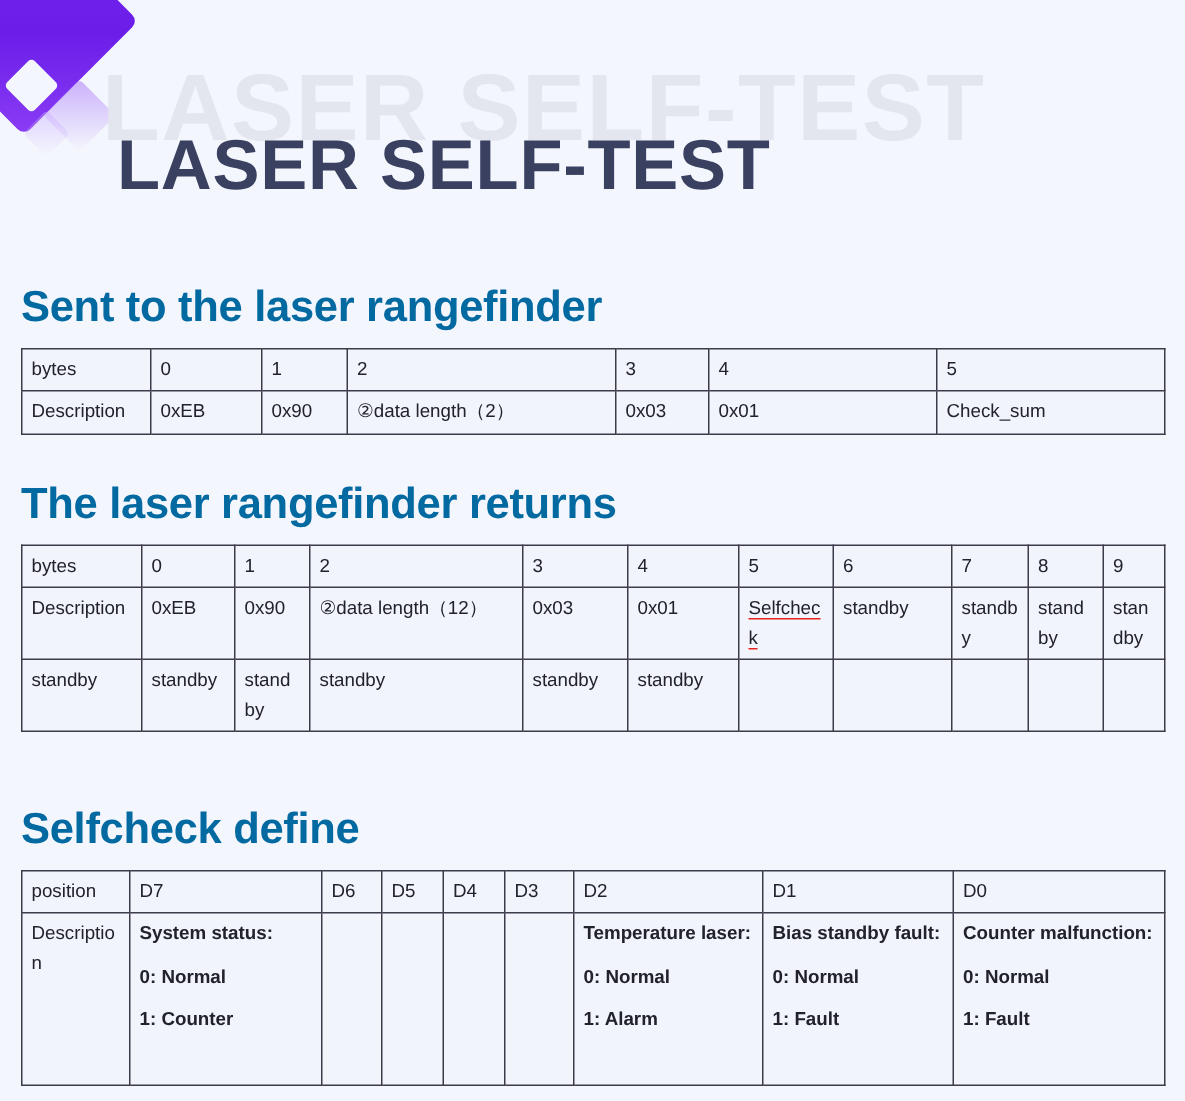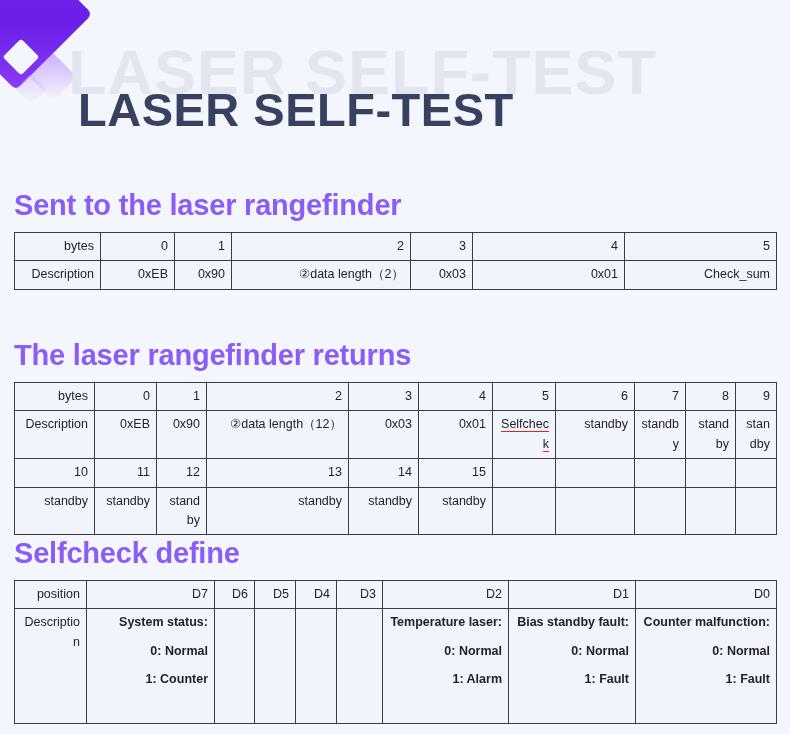--- a/index.html
+++ b/index.html
@@ -85,34 +85,33 @@
     color: #3a4160;
     white-space: nowrap;
   }
 
   
   .section { padding: 0 14px; }
   h2.section-title {
     margin: 0 0 10px 0;
     font-size: 29px;
     font-weight: bold;
-    color: #8b5cf6;
+    color: #0369a1;
     letter-spacing: -0.2px;
   }
   .sec-sent   { position: absolute; left: 0; top: 189px; width: 790px; }
-  .sec-return { position: absolute; left: 0; top: 339px; width: 648px; }
+  .sec-return { position: absolute; left: 0; top: 320px; width: 648px; }
   .sec-define { position: absolute; left: 0; top: 537px; width: 790px; }
 
   
   table.grid {
     border-collapse: collapse;
     width: 762px;
     table-layout: fixed;
     background: #f2f4fc;
-    text-align: right;
   }
   table.grid td {
     border: 1px solid #3b3b4a;
     background: #f2f4fc;
     font-size: 12.5px;
     line-height: 1.55;
     padding: 4px 6px;
     vertical-align: top;
     color: #22222b;
     word-wrap: break-word;
@@ -212,33 +211,20 @@
         <td class="tall">②data length（12）</td>
         <td class="tall">0x03</td>
         <td class="tall">0x01</td>
         <td class="tall"><span class="misspell">Selfcheck</span></td>
         <td class="tall">standby</td>
         <td class="tall">standby</td>
         <td class="tall">standby</td>
         <td class="tall">standby</td>
       </tr>
       <tr>
-        <td class="h">10</td>
-        <td class="h">11</td>
-        <td class="h">12</td>
-        <td class="h">13</td>
-        <td class="h">14</td>
-        <td class="h">15</td>
-        <td class="h"></td>
-        <td class="h"></td>
-        <td class="h"></td>
-        <td class="h"></td>
-        <td class="h"></td>
-      </tr>
-      <tr>
         <td class="h">standby</td>
         <td class="h">standby</td>
         <td class="h">standby</td>
         <td class="h">standby</td>
         <td class="h">standby</td>
         <td class="h">standby</td>
         <td class="h"></td>
         <td class="h"></td>
         <td class="h"></td>
         <td class="h"></td>

